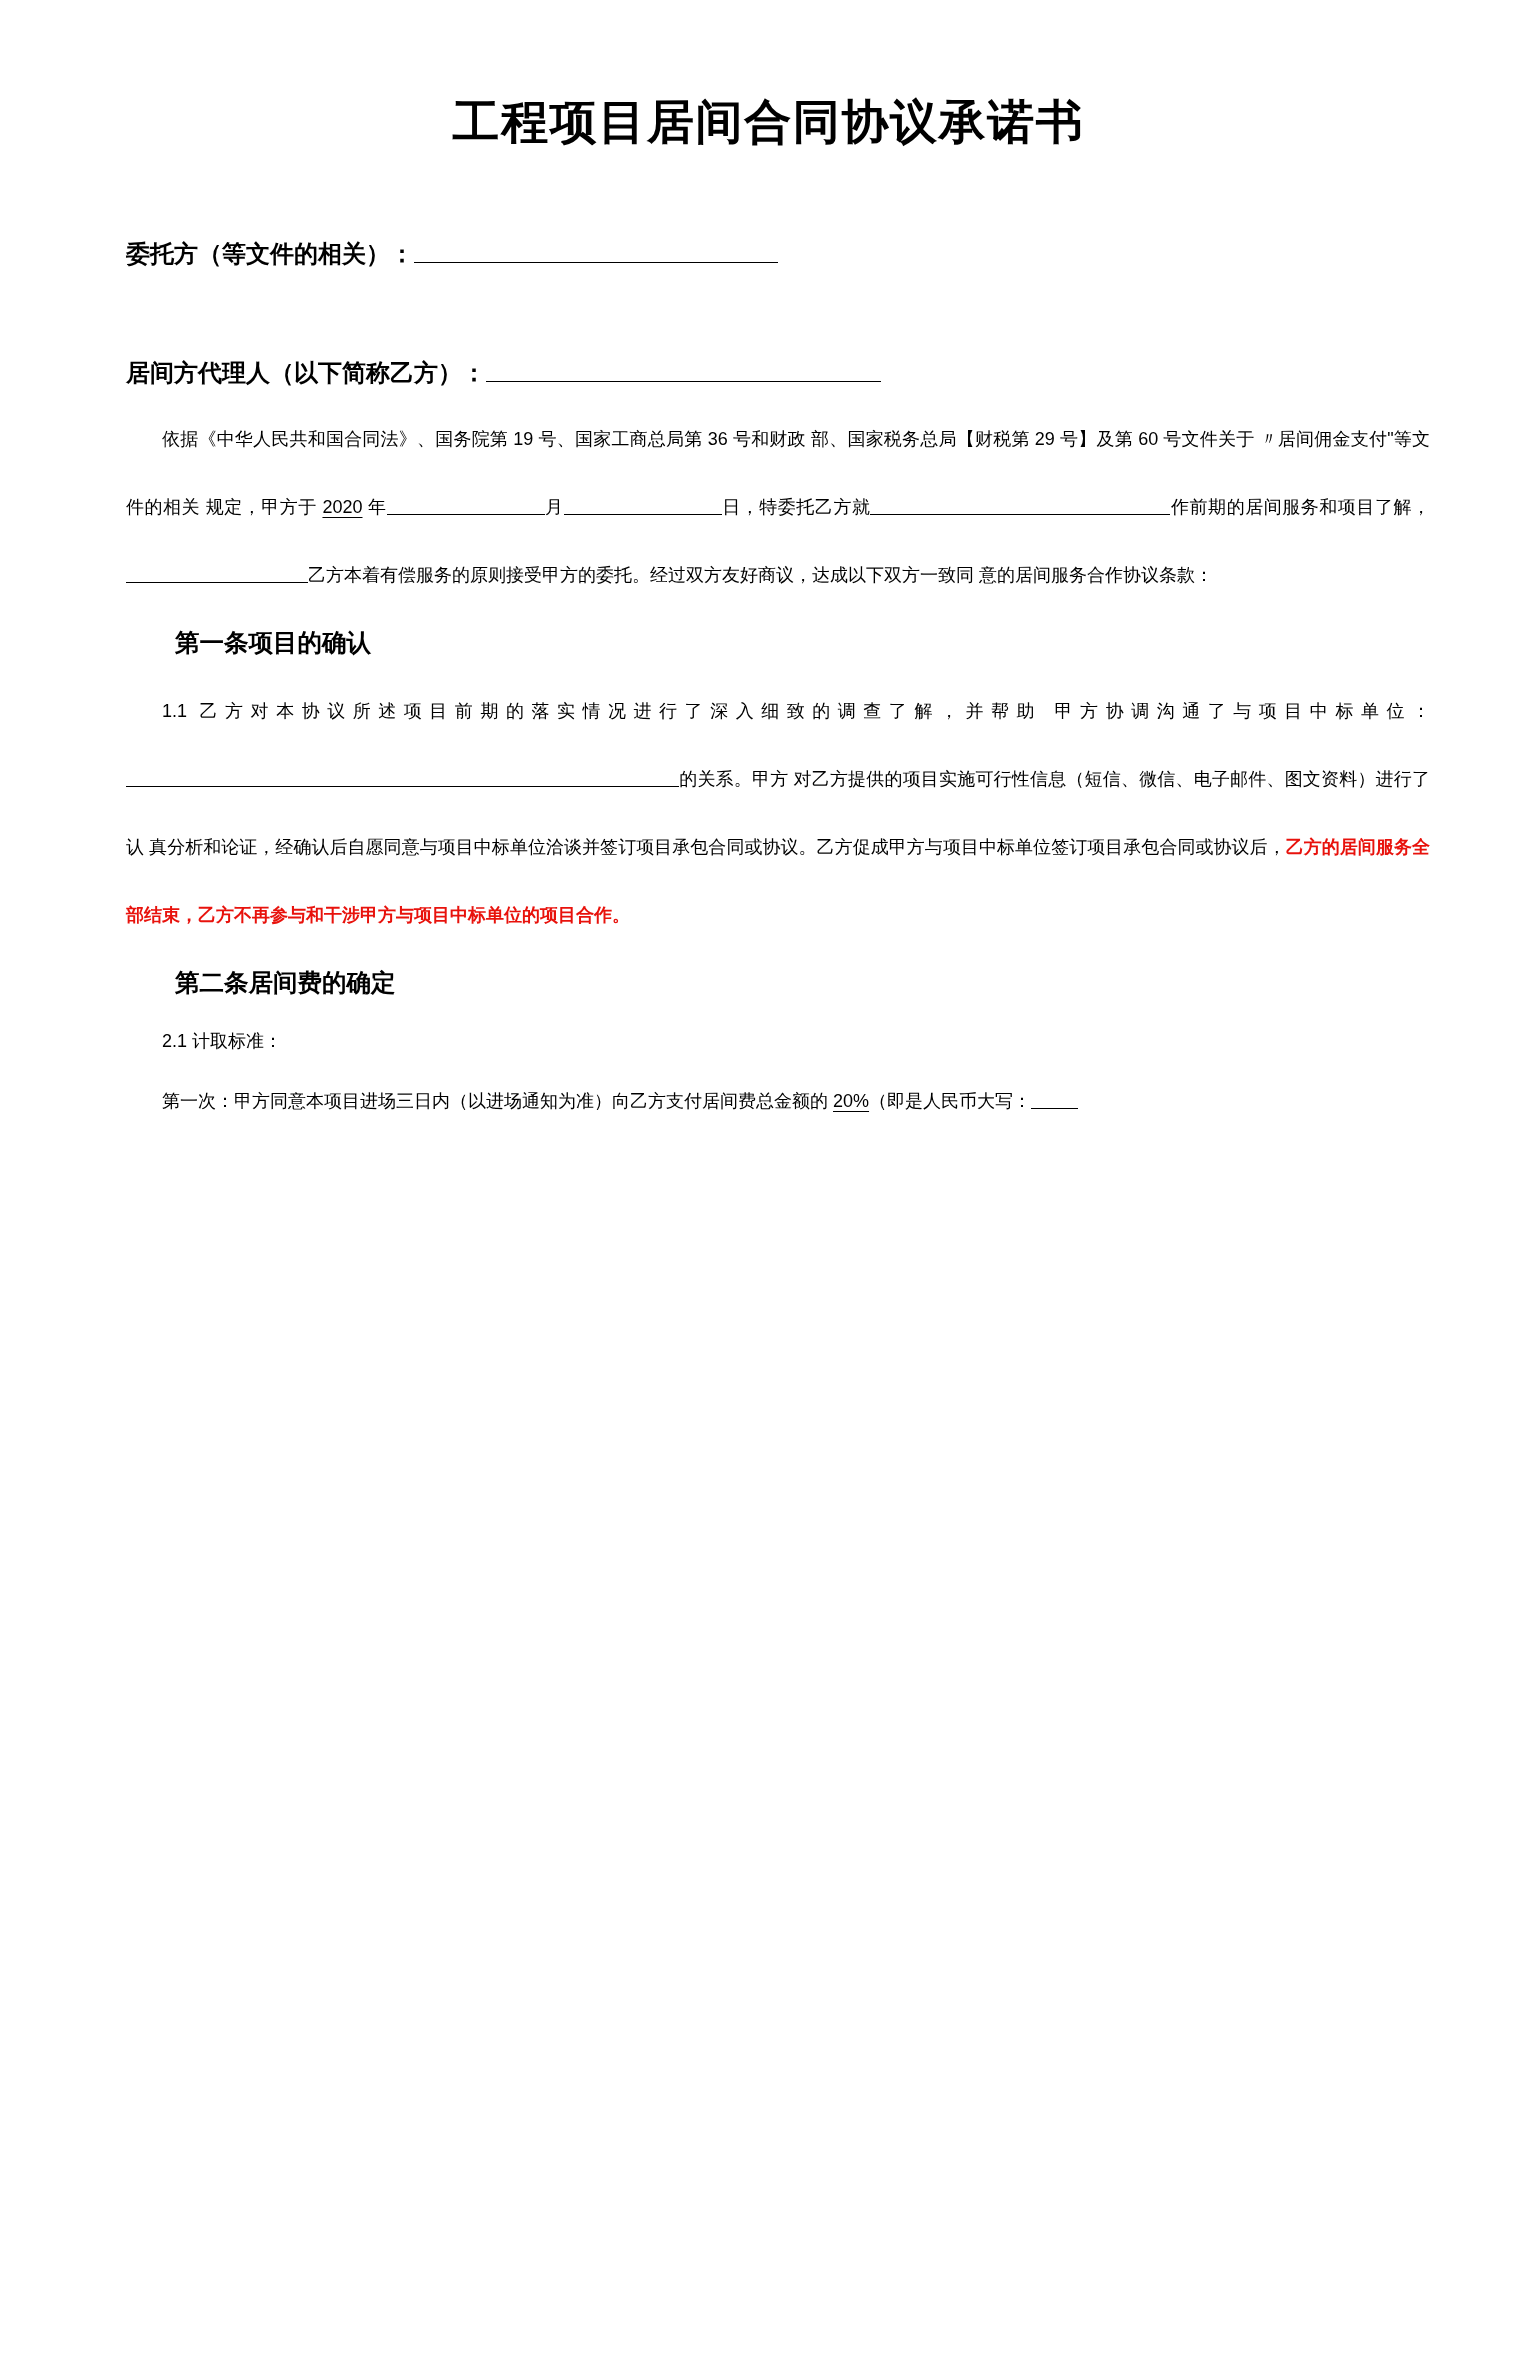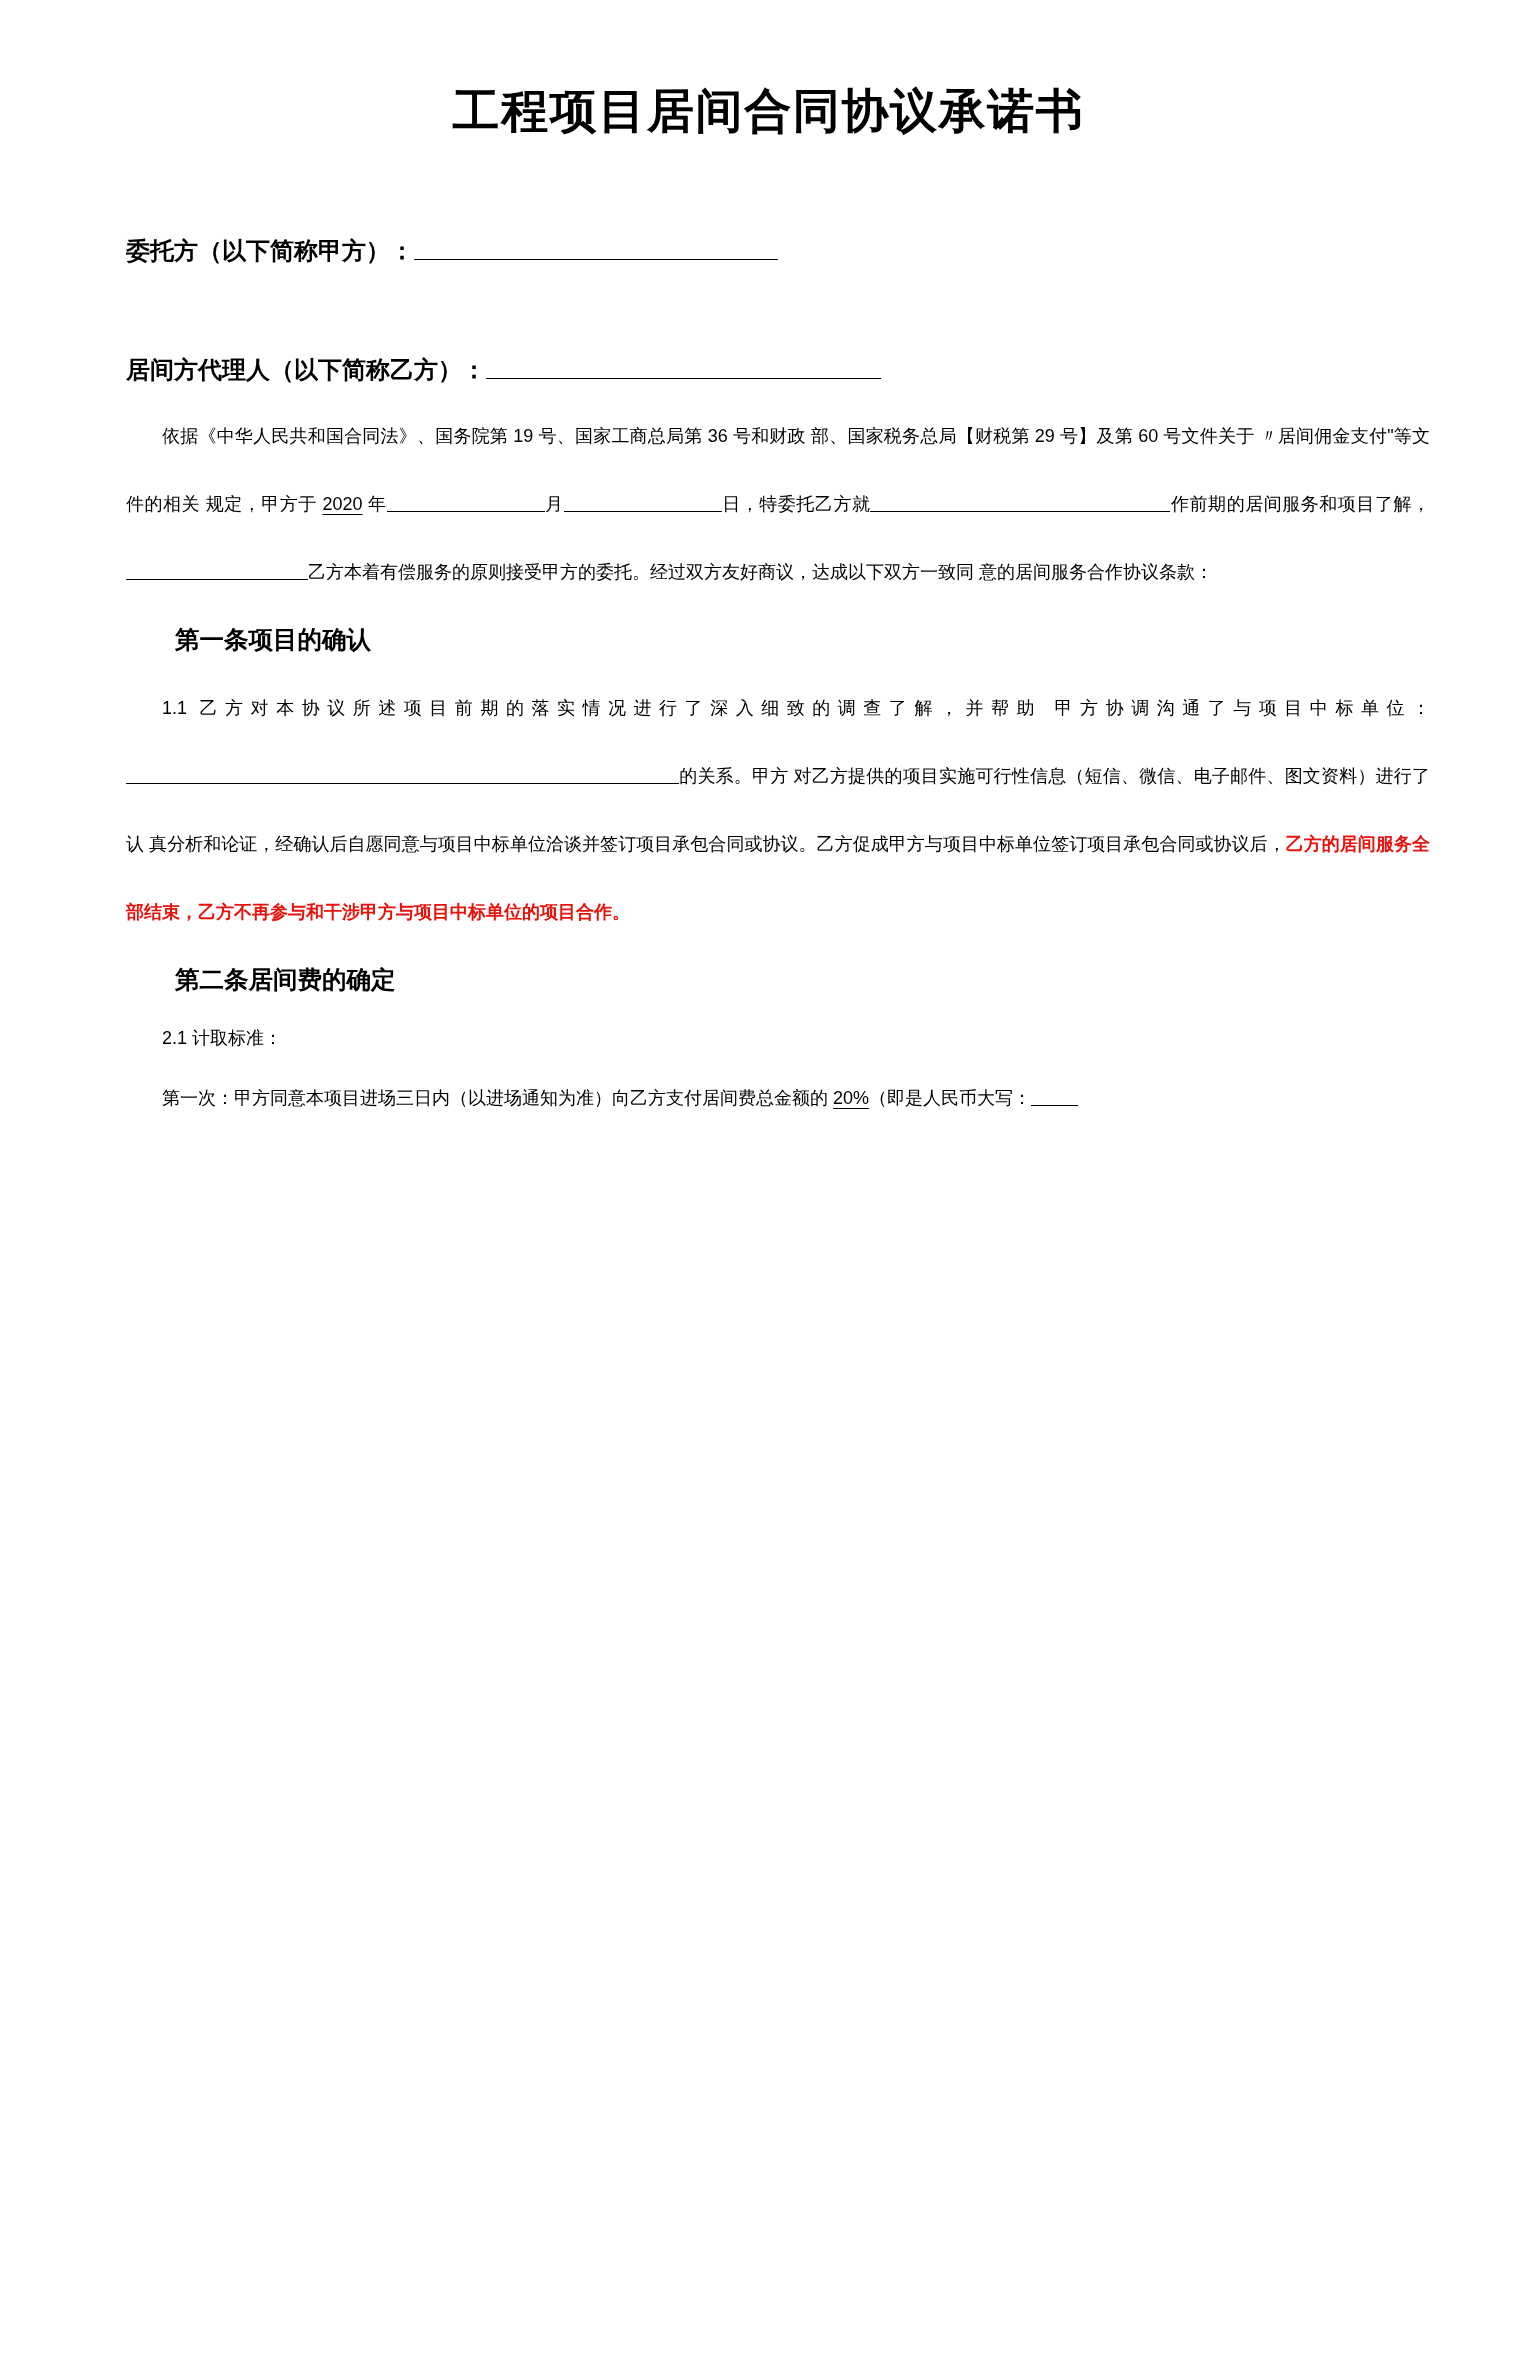--- a/index.html
+++ b/index.html
@@ -19,22 +19,22 @@
     background: #ffffff;
     box-sizing: border-box;
     padding: 0;
     overflow: hidden;
   }
   .doc-title {
     text-align: center;
     font-size: 47px;
     font-weight: bold;
     letter-spacing: 1.6px;
-    margin: 8px;
-    padding-top: 74px;
+    margin: 0;
+    padding-top: 93px;
     line-height: 1.25;
     color: #000000;
   }
   .body-wrap {
     padding: 0 107px 0 126px;
   }
   .spacer-after-title { height: 57px; }
 
   .party-line {
     font-size: 24px;
@@ -104,21 +104,21 @@
 
 <div class="page">
 
   <h1 class="doc-title">工程项目居间合同协议承诺书</h1>
 
   <div class="body-wrap">
 
     <div class="spacer-after-title"></div>
 
     <div class="party-block-1">
-      <p class="party-line"><span>委托方（以下简称甲方）：</span><span class="blank b-460"></span></p>
+      <p class="party-line"><span>委托方（等文件的相关）：</span><span class="blank b-460"></span></p>
 
     </div>
 
     <div class="gap-lg"></div>
     <div class="gap-md"></div>
 
     <p class="party-line"><span>居间方代理人（以下简称乙方）：</span><span class="blank b-500"></span></p>
 
     <div class="gap-sm"></div>
 

